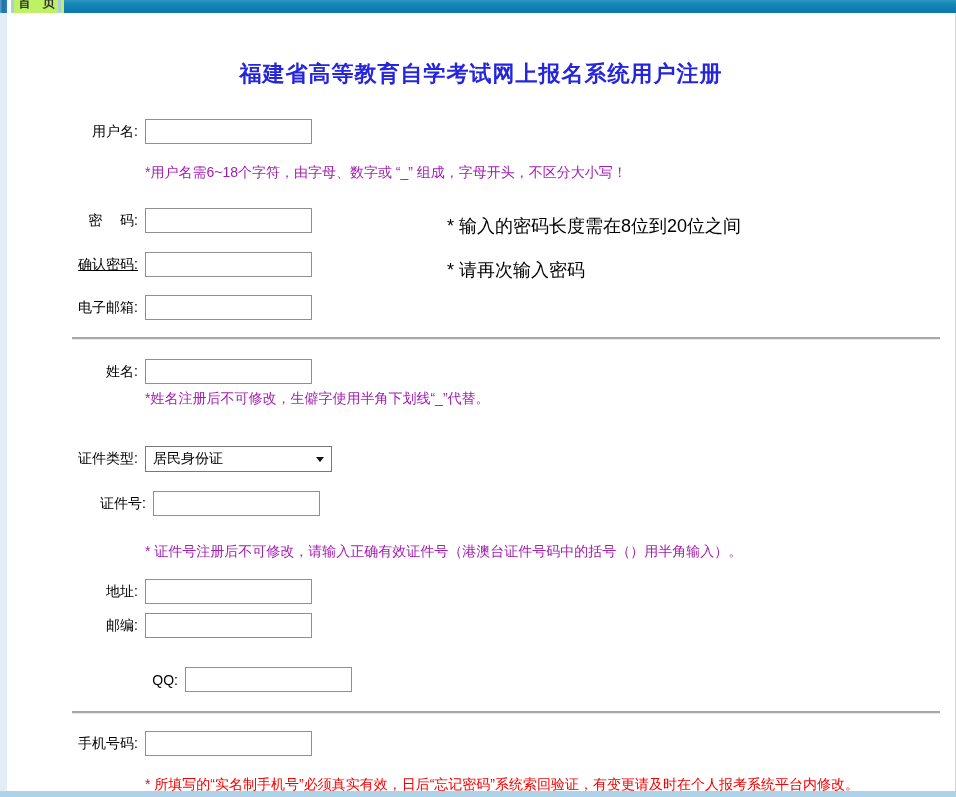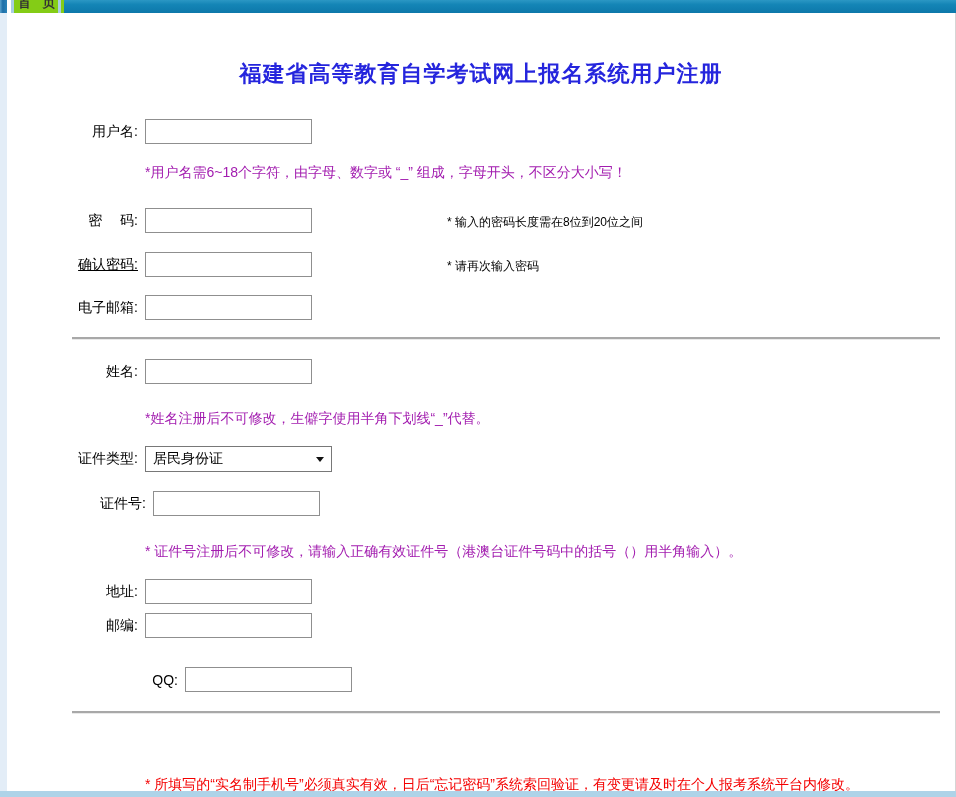--- a/index.html
+++ b/index.html
@@ -11,21 +11,21 @@
     overflow:hidden;
     color:#000;
   }
 
   
   .topbar { position:absolute; left:0; top:0; width:956px; height:13px; background:#ffffff; overflow:hidden; }
   .edge-block { position:absolute; left:0; top:0; width:7px; height:13px; background:linear-gradient(90deg,#5aa2cc,#1e6fa8 40%,#2a83b8); }
   .tab-strip { position:absolute; top:0; width:3px; height:13px; background:#a9cde2; }
   .tab-strip.left { left:11px; }
   .tab-strip.right { left:58px; }
-  .tab-home { position:absolute; left:14px; top:0; width:56px; height:13px; background:#84cc16; overflow:hidden; cursor:pointer; }
+  .tab-home { position:absolute; left:14px; top:0; width:56px; height:13px; background:#bef264; overflow:hidden; cursor:pointer; }
   .tab-home span { position:absolute; left:4px; top:-6px; font-size:13px; font-weight:bold; color:#333; letter-spacing:4px; white-space:nowrap; }
   .nav-bar { position:absolute; left:64px; top:0; right:0; height:13px;
     background:linear-gradient(180deg,#2b97c4 0%,#1485b6 35%,#0d78aa 100%); }
 
   
   .left-strip { position:absolute; left:0; top:13px; width:7px; bottom:0; background:#e3edf7; }
   .right-border { position:absolute; right:0; top:13px; width:1px; bottom:0; background:#d5d5d5; }
   .bottom-strip { position:absolute; left:0; bottom:0; width:956px; height:6px; background:#aed3e8; z-index:9; }
 
   
@@ -49,21 +49,21 @@
   }
   .select-box {
     margin-left:7px; width:187px; height:26px;
     border:1px solid #787878; background:#fff;
     display:flex; align-items:center; justify-content:space-between;
     font-size:14px; padding:0 7px; cursor:default;
   }
   .select-arrow { width:0; height:0; border-left:4px solid transparent; border-right:4px solid transparent; border-top:5px solid #111; }
 
   .note { position:absolute; left:138px; font-size:14px; color:#a21caf; white-space:nowrap; }
-  .side-note { position:absolute; left:440px; font-size:12px; color:#000; white-space:nowrap; }
+  .side-note { position:absolute; left:440px; font-size:18px; color:#000; white-space:nowrap; }
   .red-note { color:#f40000; }
 
   .divider { position:absolute; left:65px; width:868px; height:2px; background:#a8a8a8; box-shadow:0 1px 0 #e9e9e9; }
 </style>
 </head>
 <body>
 
 <div class="topbar">
   <div class="edge-block"></div>
   <div class="tab-strip left"></div>
@@ -104,21 +104,21 @@
     <div class="field-label">电子邮箱:</div>
     <input class="text-input" type="text" value="" style="">
   </div>
 
   <div class="divider" style="top:324px;"></div>
 
   <div class="form-row" style="top:346px;">
     <div class="field-label">姓名:</div>
     <input class="text-input" type="text" value="" style="">
   </div>
-  <div class="note" style="top:397px;text-align:center;">*姓名注册后不可修改，生僻字使用半角下划线“_”代替。</div>
+  <div class="note" style="top:377px;text-align:center;">*姓名注册后不可修改，生僻字使用半角下划线“_”代替。</div>
 
   <div class="form-row" style="top:433px;">
     <div class="field-label">证件类型:</div>
     <div class="select-box">
       <span>居民身份证</span>
       <span class="select-arrow"></span>
     </div>
   </div>
 
   <div class="form-row" style="top:478px;padding-left:8px;">
@@ -137,15 +137,19 @@
     <input class="text-input" type="text" value="" style="">
   </div>
 
   <div class="form-row" style="top:654px;margin-left:40px;">
     <div class="field-label">QQ:</div>
     <input class="text-input" type="text" value="" style="">
   </div>
 
   <div class="divider" style="top:698px;"></div>
 
+  <div class="form-row" style="top:718px;">
+    <div class="field-label">手机号码:</div>
+    <input class="text-input" type="text" value="" style="">
+  </div>
   <div class="note red-note" style="top:763px;">* 所填写的“实名制手机号”必须真实有效，日后“忘记密码”系统索回验证，有变更请及时在个人报考系统平台内修改。</div>
 
 </div>
 
 </body></html>

